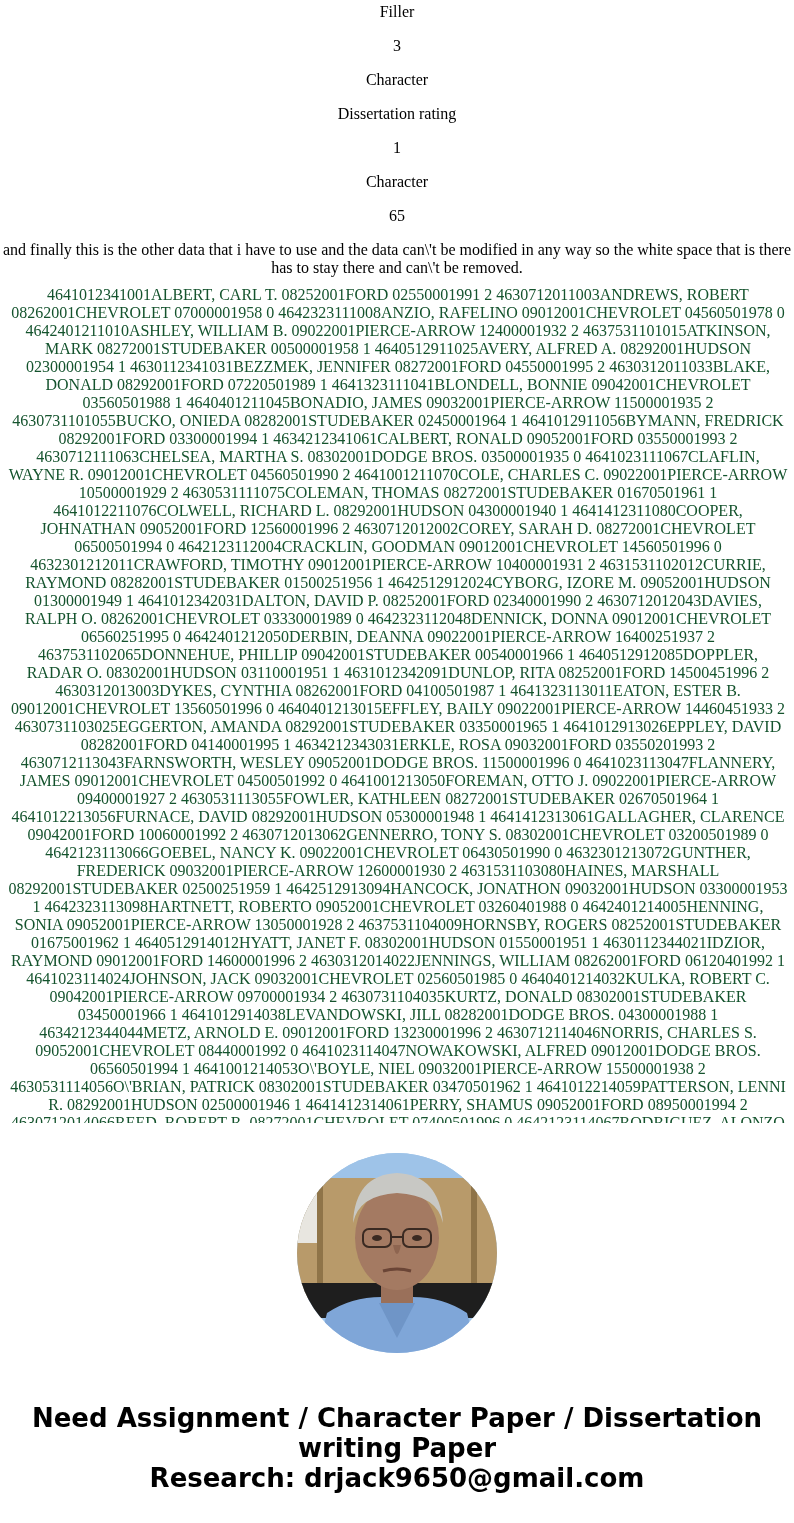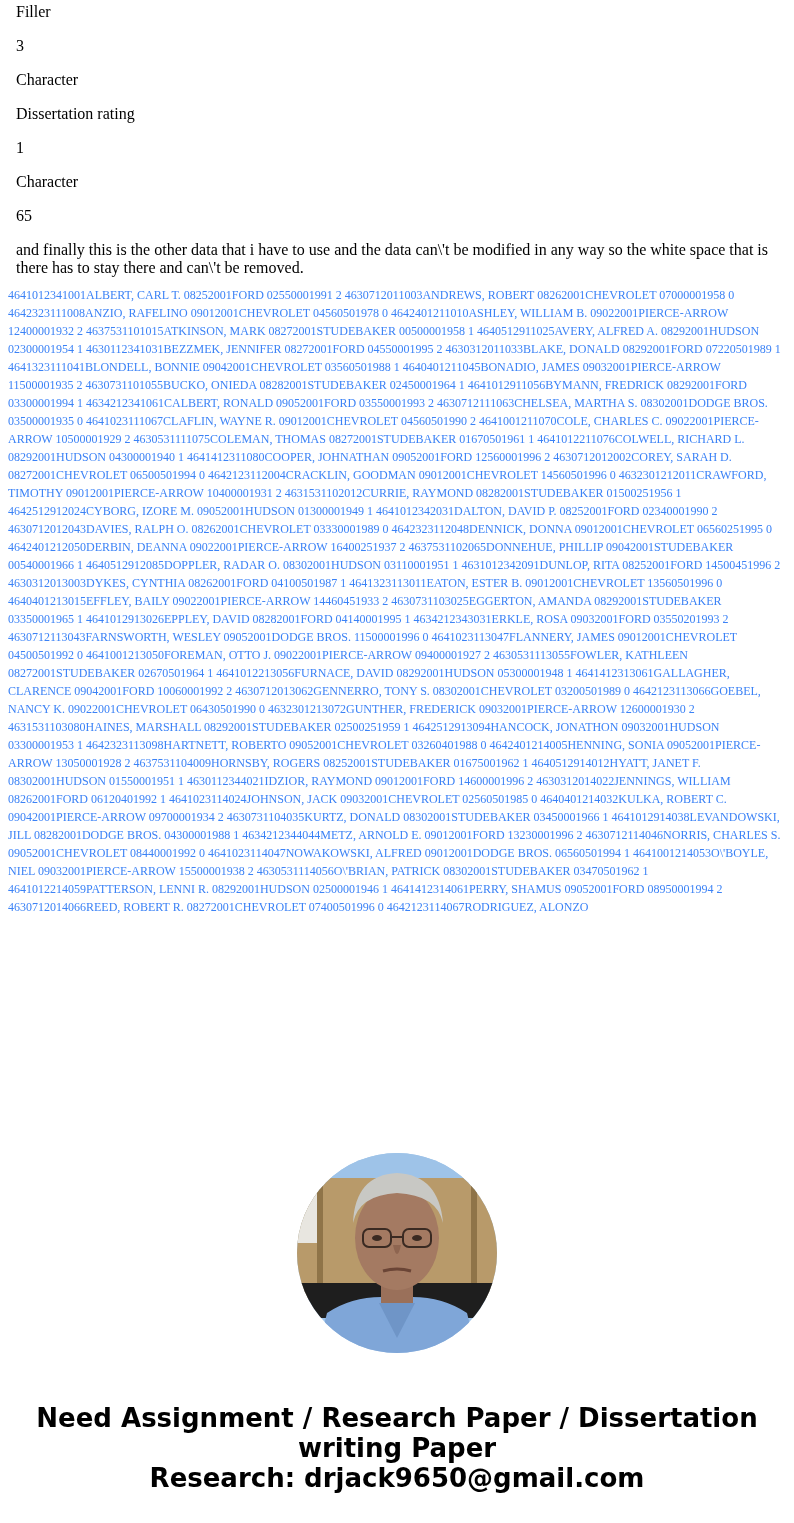--- a/index.html
+++ b/index.html
@@ -14,34 +14,36 @@
       position: absolute;
       left: 0;
       top: -13px;
       width: 794px;
       font-family: "Liberation Serif", serif;
       font-size: 16px;
       line-height: 18px;
       color: #000000;
     }
     .doc p {
-      margin: 16px 16px;
+      margin: 16px 2px;
       padding: 0;
+      text-align: center;
     }
     .data-block-wrap {
       position: absolute;
       left: 8px;
       top: 286px;
       width: 780px;
       height: 837px;
       overflow: hidden;
       font-family: "Liberation Serif", serif;
-      font-size: 12px;
+      font-size: 16px;
       line-height: 18px;
-      color: #3b82f6;
+      color: #14532d;
+      text-align: center;
     }
     .data-block-wrap p {
       margin: 0;
       word-wrap: break-word;
     }
     .avatar {
       position: absolute;
       left: 297px;
       top: 1153px;
       width: 200px;
@@ -99,16 +101,16 @@
     <rect x="106" y="76" width="28" height="18" rx="6" fill="none" stroke="#3a2a22" stroke-width="2"></rect>
     <line x1="94" y1="84" x2="106" y2="84" stroke="#3a2a22" stroke-width="2"></line>
     <ellipse cx="80" cy="85" rx="5" ry="3" fill="#3a2a22"></ellipse>
     <ellipse cx="120" cy="85" rx="5" ry="3" fill="#3a2a22"></ellipse>
     <path d="M96 92 Q100 110 104 92" fill="#8e6550"></path>
     <path d="M86 118 Q100 114 114 118" stroke="#6b4536" stroke-width="3" fill="none"></path>
   </svg>
 </div>
 
 <div class="promo">
-  <div>Need Assignment / Research Paper / Dissertation</div>
+  <div>Need Assignment / Character Paper / Dissertation</div>
   <div>writing Paper</div>
   <div>Research: drjack9650@gmail.com</div>
 </div>
 
 </body></html>

